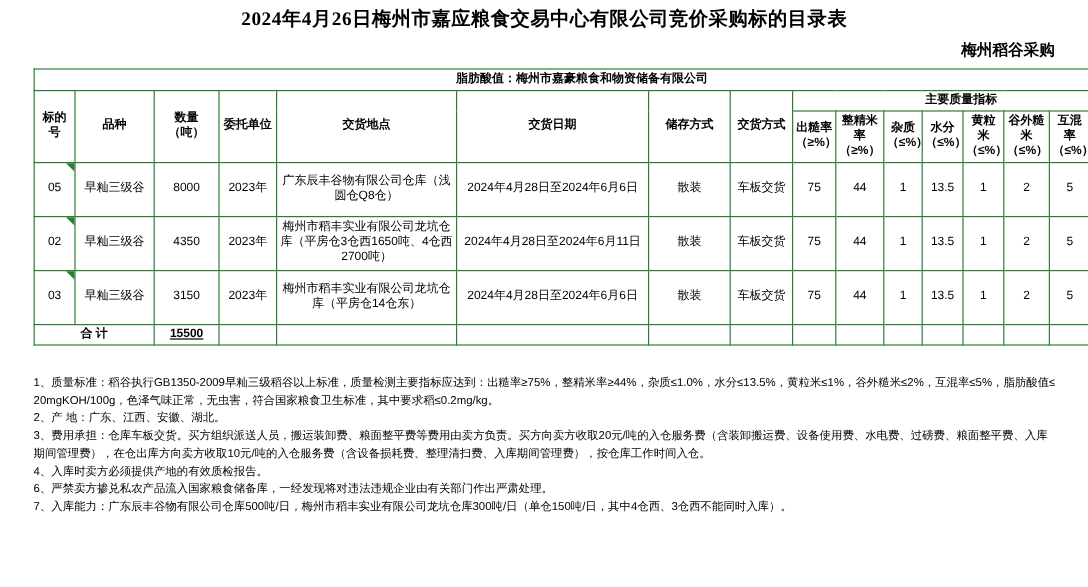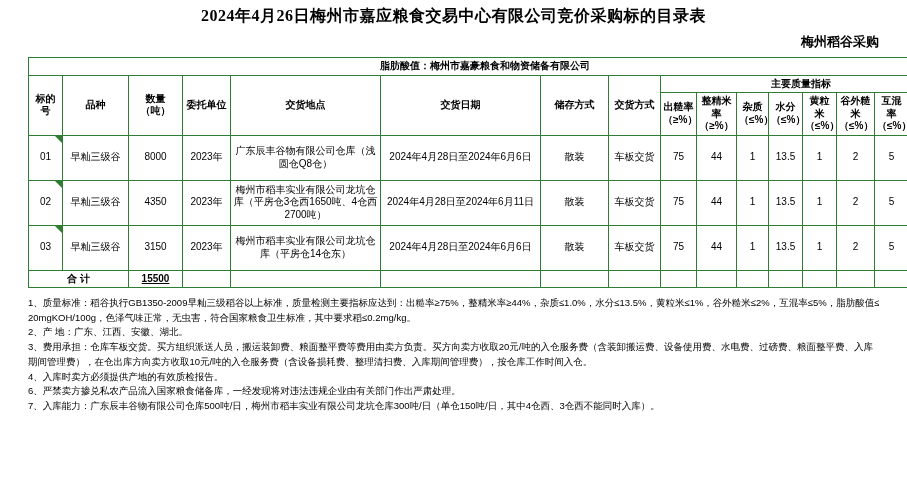--- a/index.html
+++ b/index.html
@@ -88,21 +88,21 @@
   }
   td.total-label {
     font-weight: bold;
     text-align: center;
   }
   td.total-value {
     font-weight: bold;
     text-decoration: underline;
   }
   .notes {
-    margin-top: 8px;
+    margin-top: 25px;
     font-size: 9.5px;
     line-height: 1.55;
     font-family: "Liberation Sans", sans-serif;
   }
   .notes div {
     white-space: nowrap;
     overflow: hidden;
     text-overflow: clip;
   }
   .cell-multiline { white-space: normal; }
@@ -156,21 +156,21 @@
         <th class="hdr qual-sub">整精米率（≥%）</th>
         <th class="hdr qual-sub">杂质（≤%）</th>
         <th class="hdr qual-sub">水分（≤%）</th>
         <th class="hdr qual-sub">黄粒米（≤%）</th>
         <th class="hdr qual-sub">谷外糙米（≤%）</th>
         <th class="hdr qual-sub">互混率（≤%）</th>
         <th class="hdr qual-sub">色泽气味</th>
       </tr>
 
       <tr>
-        <td class="data corner">01</td>
+        <td class="data corner">05</td>
         <td class="data">早籼三级谷</td>
         <td class="data">8000</td>
         <td class="data">2023年</td>
         <td class="data cell-multiline">广东辰丰谷物有限公司仓库（浅圆仓Q8仓）</td>
         <td class="data cell-multiline">2024年4月28日至2024年6月6日</td>
         <td class="data">散装</td>
         <td class="data">车板交货</td>
         <td class="data">75</td>
         <td class="data">44</td>
         <td class="data">1</td>

